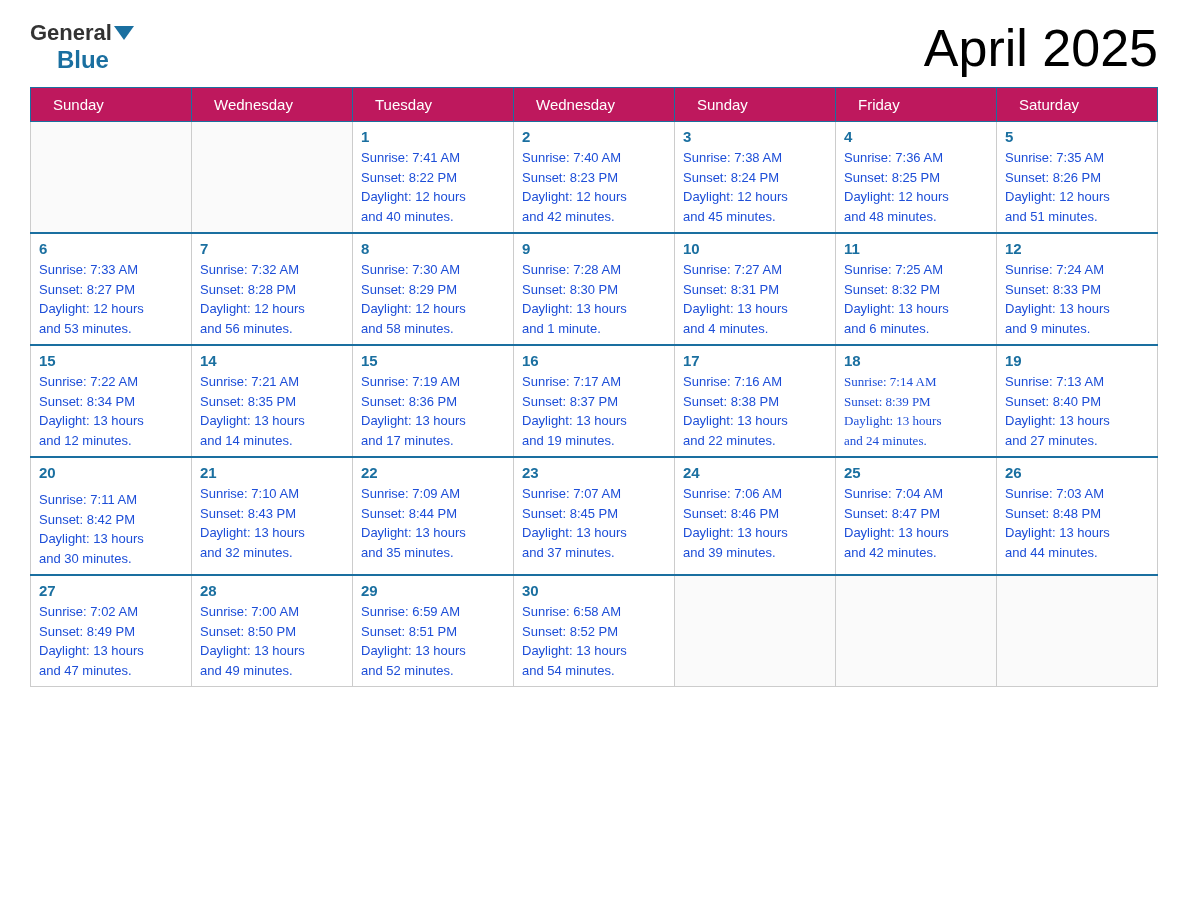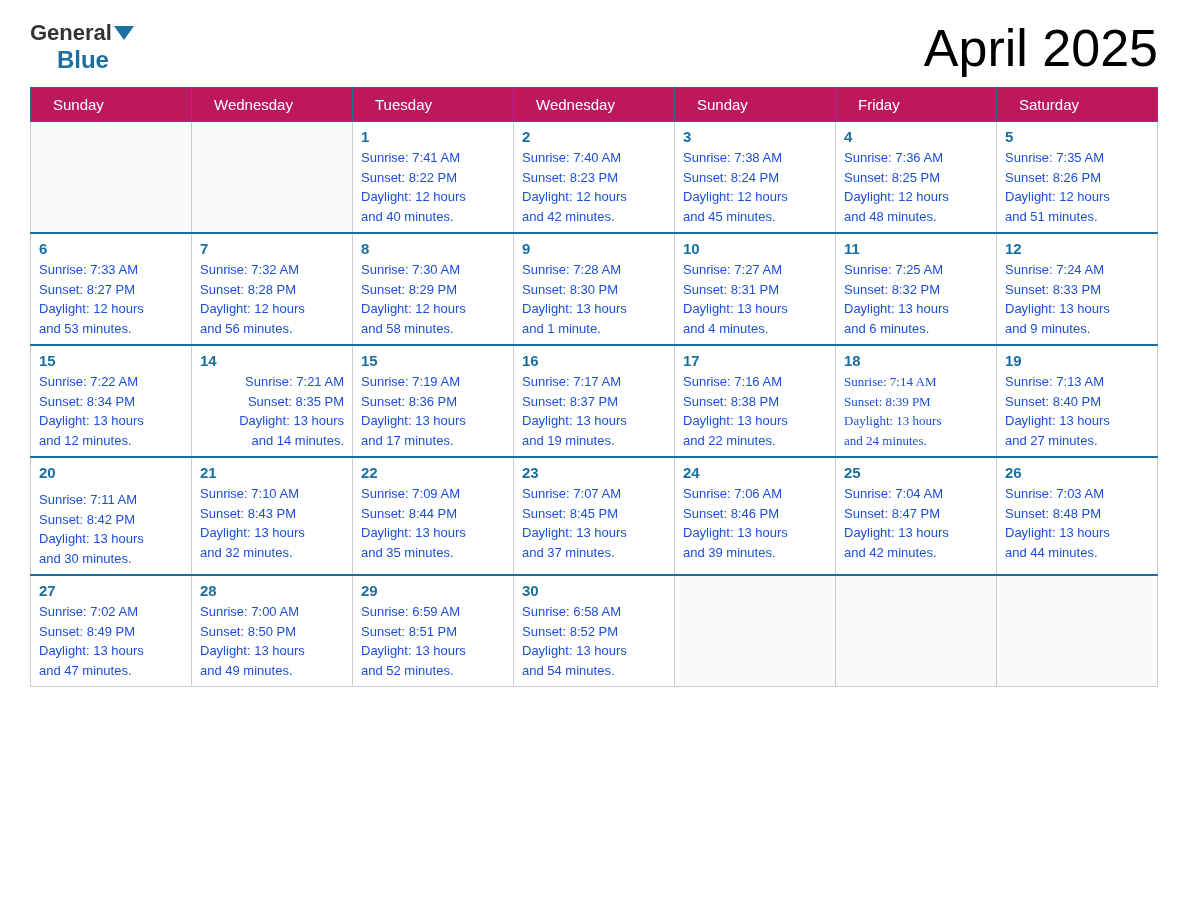--- a/index.html
+++ b/index.html
@@ -225,21 +225,21 @@
       <tr class="row-divider">
         <td>
           <span class="day-number">15</span>
           <div class="day-info" style="white-space: pre-line;">Sunrise: 7:22 AM
 Sunset: 8:34 PM
 Daylight: 13 hours
 and 12 minutes.</div>
         </td>
         <td>
           <span class="day-number">14</span>
-          <div class="day-info" style="white-space: pre-line; text-align: right;">Sunrise: 7:21 AM
+          <div class="day-info" style="white-space: pre-line;">Sunrise: 7:21 AM
 Sunset: 8:35 PM
 Daylight: 13 hours
 and 14 minutes.</div>
         </td>
         <td>
           <span class="day-number">15</span>
           <div class="day-info" style="white-space: pre-line;">Sunrise: 7:19 AM
 Sunset: 8:36 PM
 Daylight: 13 hours
 and 17 minutes.</div>

